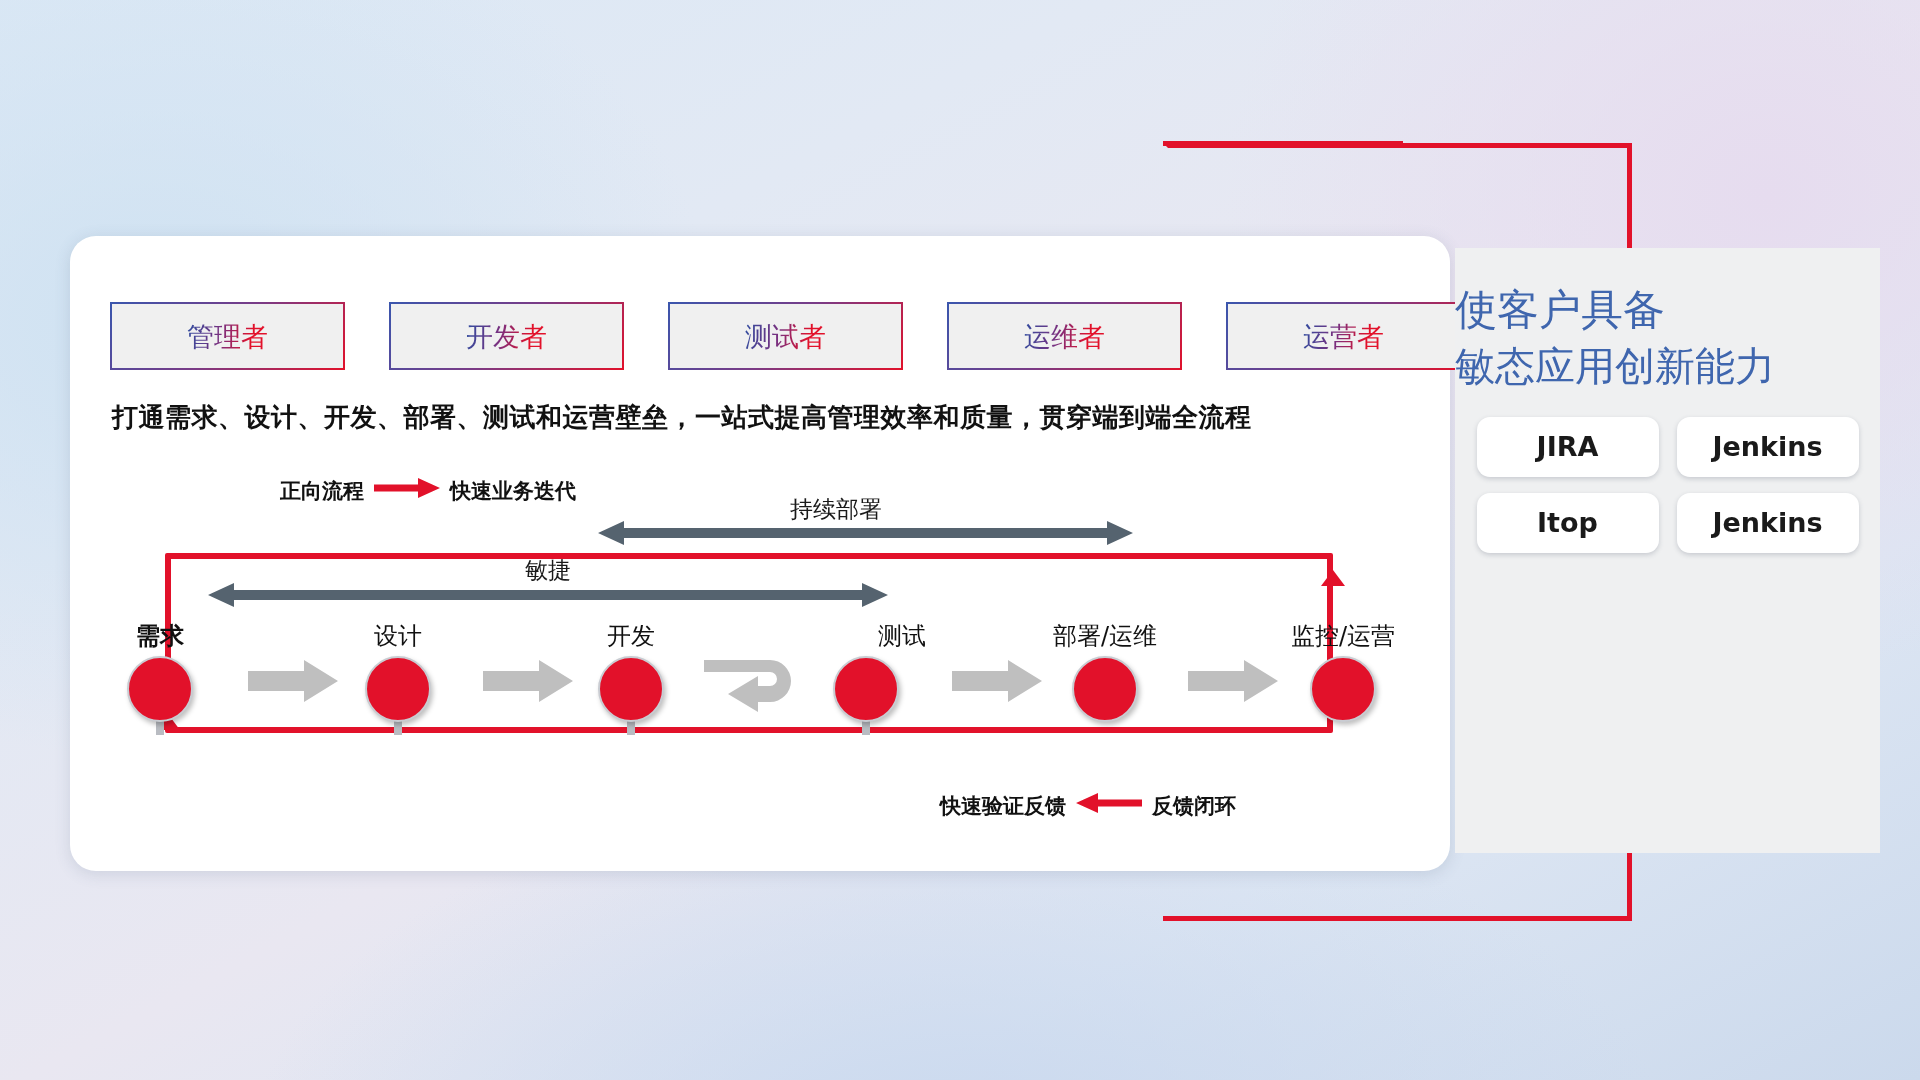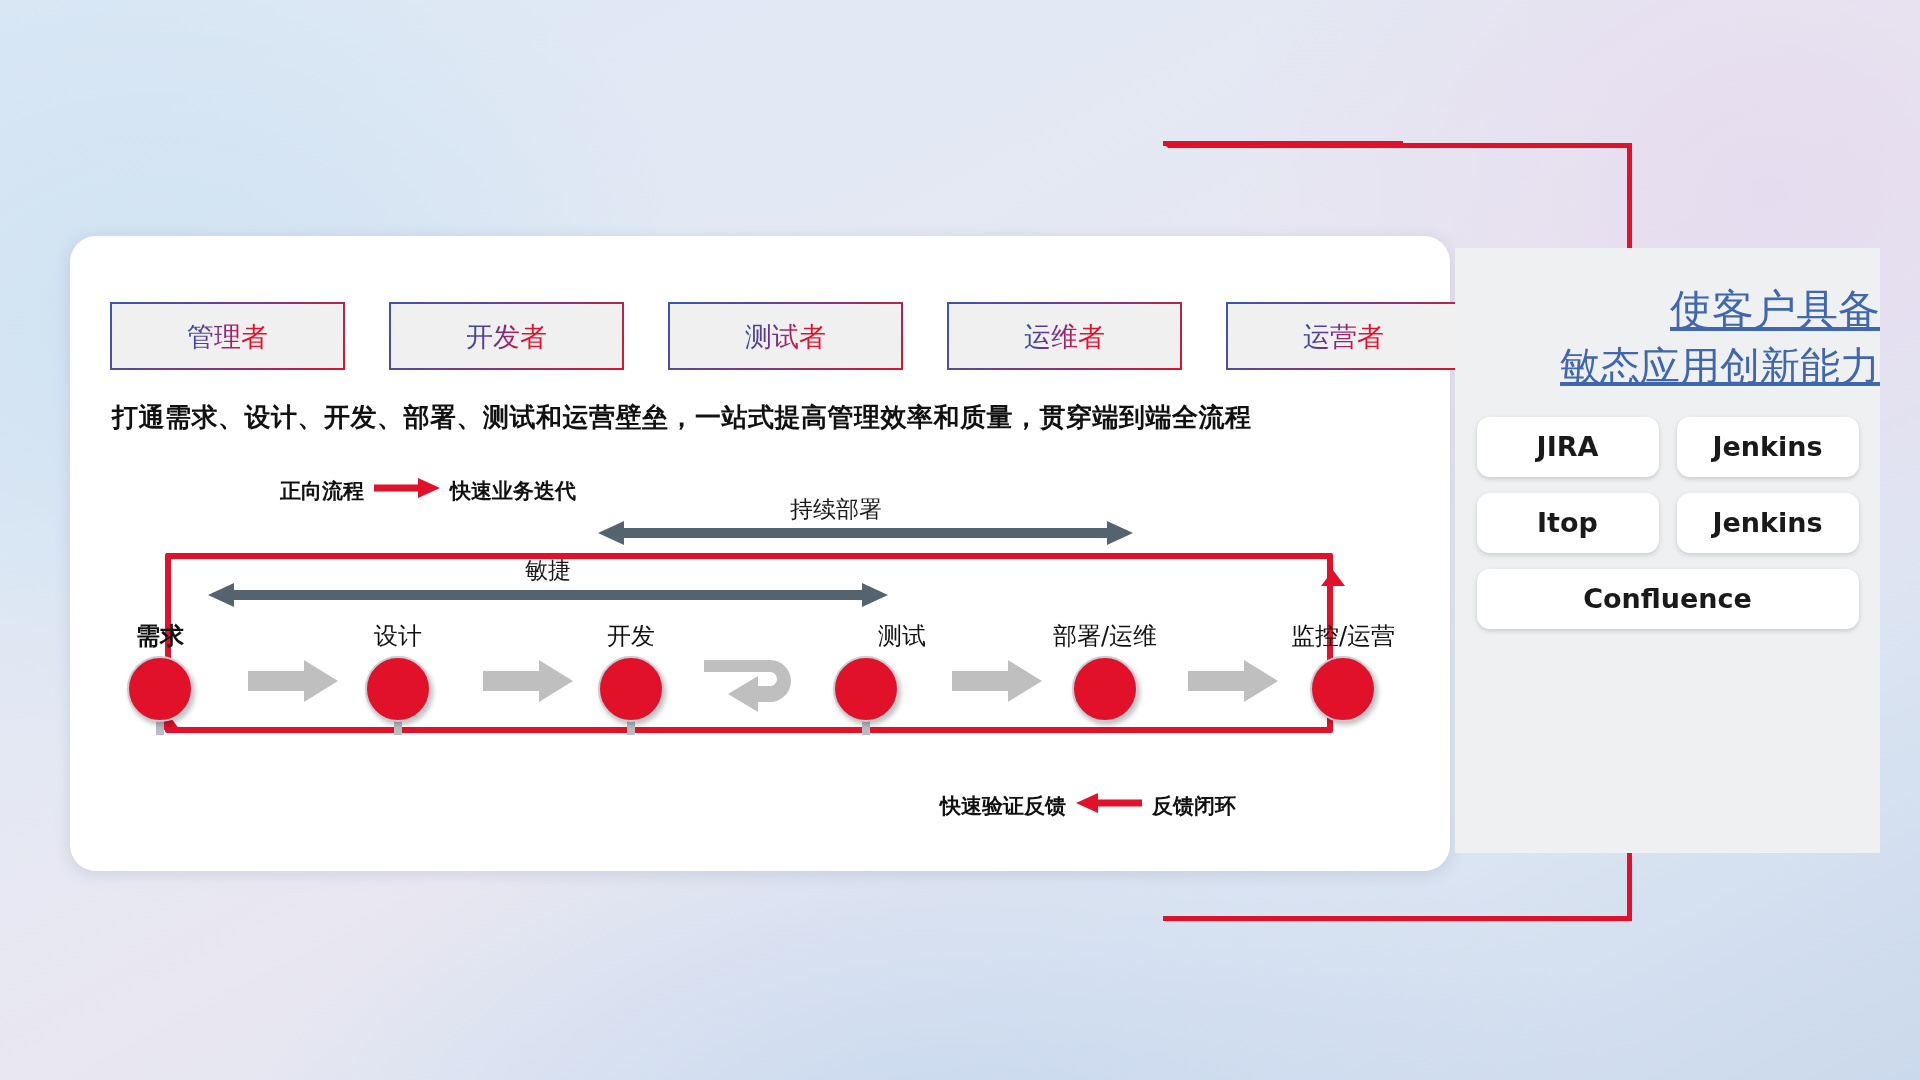--- a/index.html
+++ b/index.html
@@ -100,24 +100,23 @@
   .chev { position:absolute; }
 
   .loop-icon { position:absolute; }
 
   
   .panel {
     position:absolute; left:1455px; top:248px; width:425px; height:605px;
     background:#eff0f1;
   }
   .panel-title {
-    margin-top:34px; text-align:right; color:#3f66ae;
+    margin-top:34px; text-align:left; color:#3f66ae;
     font-size:42px; line-height:1.35; font-weight:400;
     font-family:"DejaVu Sans","Liberation Sans",sans-serif;
-    text-decoration:underline;
   }
   .panel-title .t2 { font-size:40px; }
   .tools {
     margin:24px 12px 0 12px; display:flex; flex-wrap:wrap;
     gap:16px 18px; justify-content:center;align-items:center;
   }
   .tool {
     background:#fff; border-radius:13px; height:60px;
     display:flex; align-items:center; justify-content:center;
     font-size:27px; font-weight:bold; color:#1a1a1a;
@@ -252,17 +251,16 @@
   <div class="panel">
     <div class="panel-title">
       <div>使客户具备</div>
       <div class="t2">敏态应用创新能力</div>
     </div>
     <div class="tools">
       <div class="tool half">JIRA</div>
       <div class="tool half">Jenkins</div>
       <div class="tool half">Itop</div>
       <div class="tool half">Jenkins</div>
-      <div class="tool full">Confluence</div>
     </div>
   </div>
 
 </div>
 
 </body></html>

